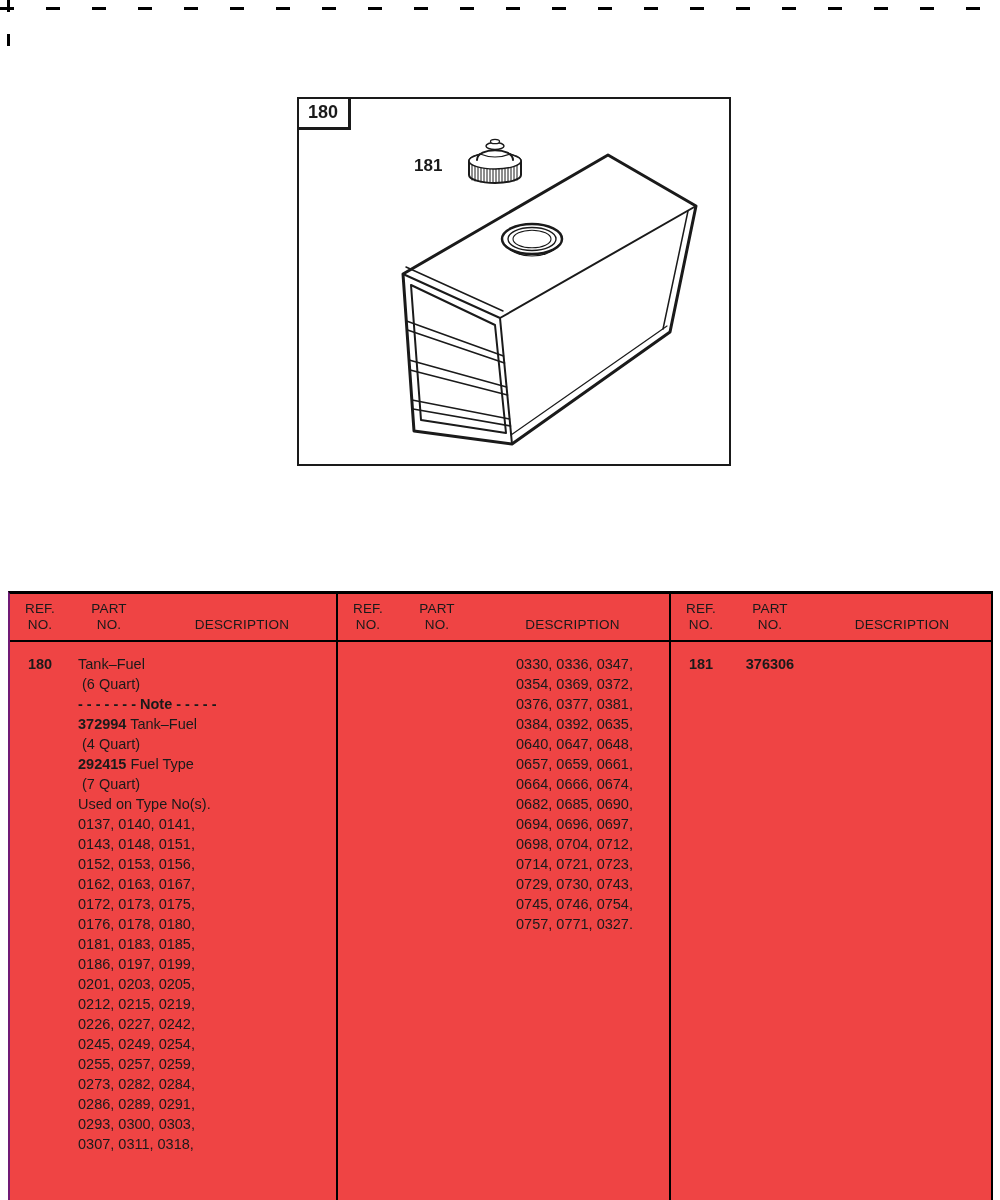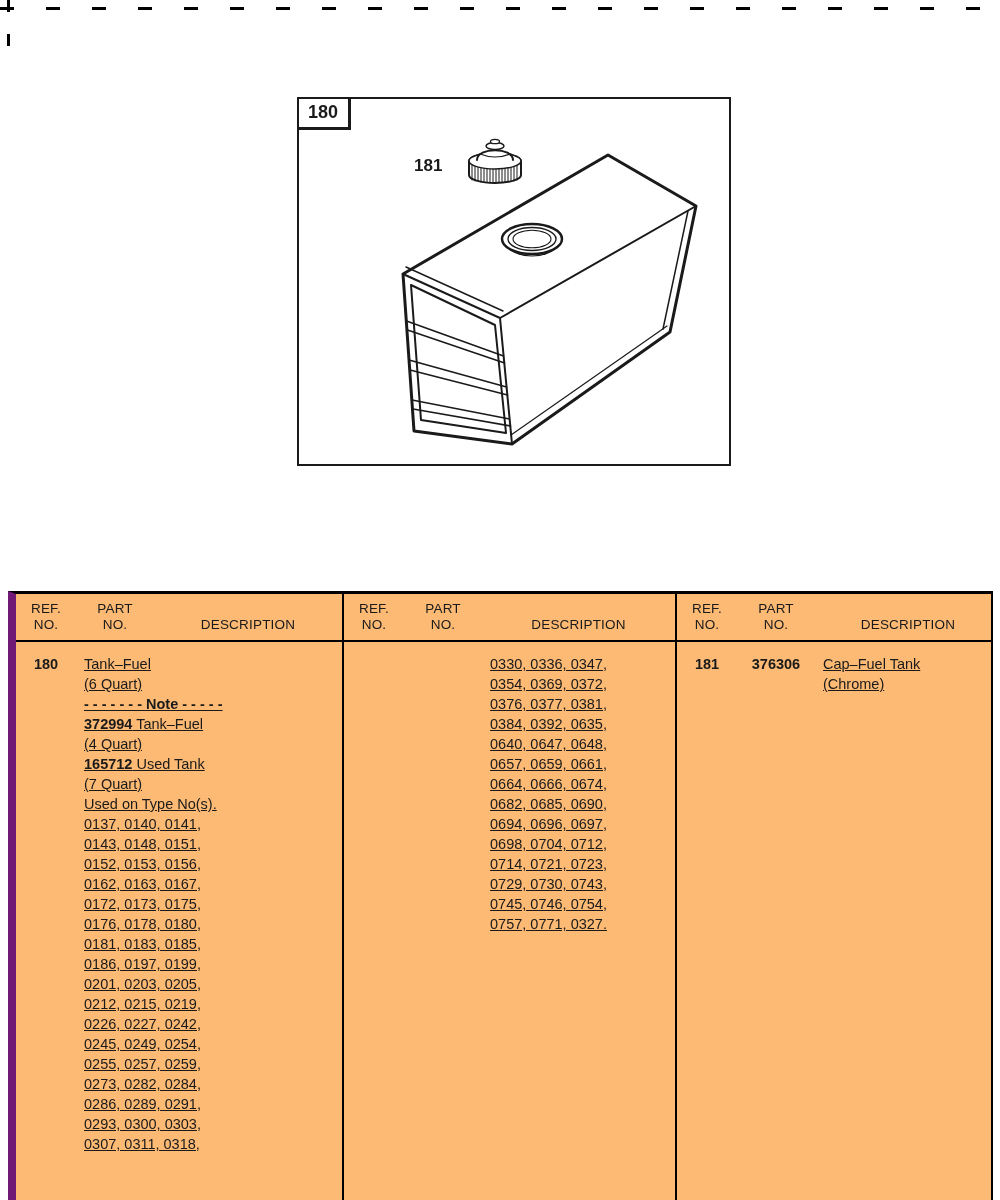--- a/index.html
+++ b/index.html
@@ -31,22 +31,22 @@
   }
   .callout {
     position:absolute; left:115px; top:57px;
     font-weight:bold; font-size:17px; z-index:2;
   }
   .diagram svg { position:absolute; left:0; top:0; }
 
   
   .parts-table {
     position:absolute; left:8px; top:591px; width:985px; height:609px;
-    border-top:3px solid #000; border-left:8px solid #701a75; border-right:2px solid #000;
-    box-sizing:border-box; background:#fdba74;
+    border-top:3px solid #000; border-left:2px solid #701a75; border-right:2px solid #000;
+    box-sizing:border-box; background:#ef4444;
   }
   .vdiv { position:absolute; top:0; bottom:0; width:2px; background:#000; }
   .vdiv-1 { left:326px; }
   .vdiv-2 { left:659px; }
   .hdr-rule { position:absolute; top:46px; left:0; right:0; height:2px; background:#000; }
 
   .pcol { position:absolute; top:0; bottom:0; }
   .pcol-1 { left:0;     width:326px; }
   .pcol-2 { left:328px; width:331px; }
   .pcol-3 { left:661px; width:324px; }
@@ -56,21 +56,21 @@
     padding-top:7px; font-size:13.5px; line-height:16px;
     text-align:center; letter-spacing:0.2px;
   }
   .pcol-body {
     position:absolute; top:48px; left:0; right:0; bottom:0;
     display:grid; grid-template-columns:60px 78px 1fr;
     padding-top:12px; font-size:14.5px; line-height:20px;
     align-content:start;
   }
   .ref-val, .part-val { text-align:center; font-weight:bold; }
-  .desc-cell { padding-left:8px; padding-right:4px; text-align:left;text-decoration:underline; }
+  .desc-cell { padding-left:8px; padding-right:4px; text-align:center; }
   .desc-line { white-space:nowrap; }
   .desc-line .b { font-weight:bold; }
 </style>
 </head>
 <body>
 
 <div class="top-dash"></div>
 <div class="left-dash"></div>
 
 <div class="diagram">
@@ -140,21 +140,21 @@
       </div>
     </div>
     <div class="pcol-body">
       <div class="ref-val">180</div>
       <div class="desc-cell">
           <div class="desc-line"><span>Tank–Fuel</span></div>
           <div class="desc-line"><span>(6 Quart)</span></div>
           <div class="desc-line"><span class="b">- - - - - - - Note - - - - -</span></div>
           <div class="desc-line"><span class="b">372994</span><span> Tank–Fuel</span></div>
           <div class="desc-line"><span>(4 Quart)</span></div>
-          <div class="desc-line"><span class="b">165712</span><span> Used Tank</span></div>
+          <div class="desc-line"><span class="b">292415</span><span> Fuel Type</span></div>
           <div class="desc-line"><span>(7 Quart)</span></div>
           <div class="desc-line"><span>Used on Type No(s).</span></div>
           <div class="desc-line"><span>0137, 0140, 0141,</span></div>
           <div class="desc-line"><span>0143, 0148, 0151,</span></div>
           <div class="desc-line"><span>0152, 0153, 0156,</span></div>
           <div class="desc-line"><span>0162, 0163, 0167,</span></div>
           <div class="desc-line"><span>0172, 0173, 0175,</span></div>
           <div class="desc-line"><span>0176, 0178, 0180,</span></div>
           <div class="desc-line"><span>0181, 0183, 0185,</span></div>
           <div class="desc-line"><span>0186, 0197, 0199,</span></div>
@@ -219,19 +219,15 @@
           <div>NO.</div>
       </div>
       <div>
         <div>&nbsp;</div>
           <div>DESCRIPTION</div>
       </div>
     </div>
     <div class="pcol-body">
       <div class="ref-val">181</div>
       <div class="part-val">376306</div>
-      <div class="desc-cell">
-          <div class="desc-line"><span>Cap–Fuel Tank</span></div>
-          <div class="desc-line"><span>(Chrome)</span></div>
-        </div>
     </div>
   </div>
 </div>
 
 </body></html>

